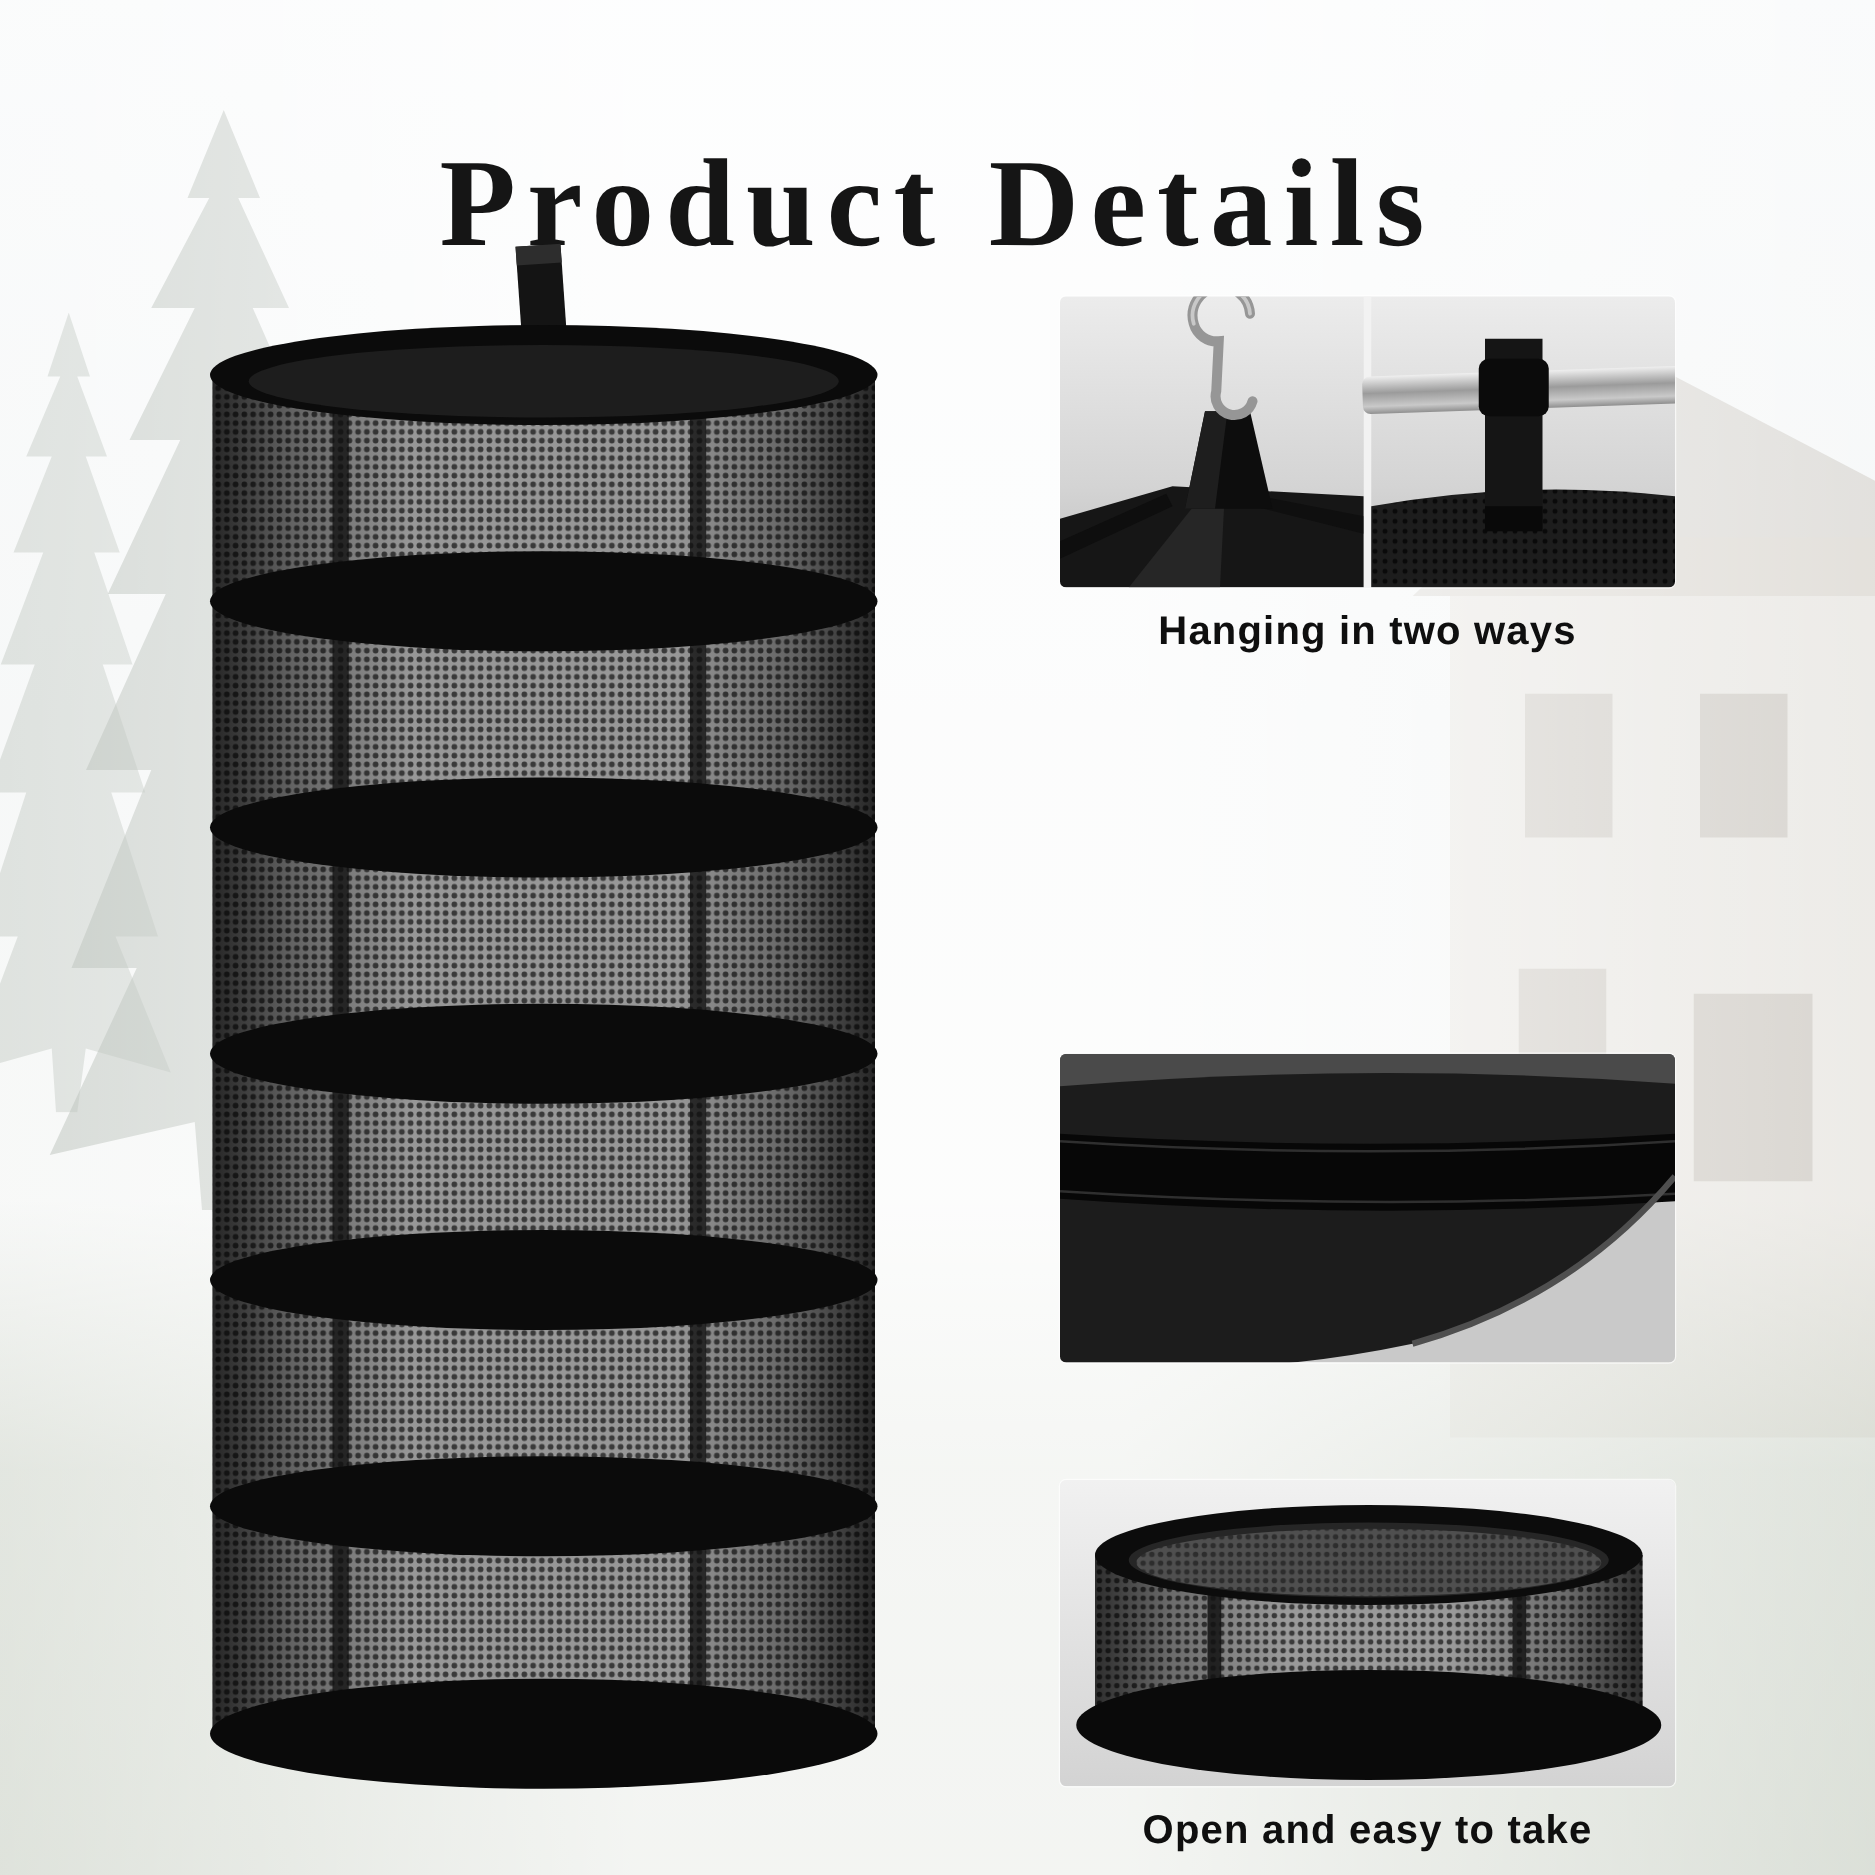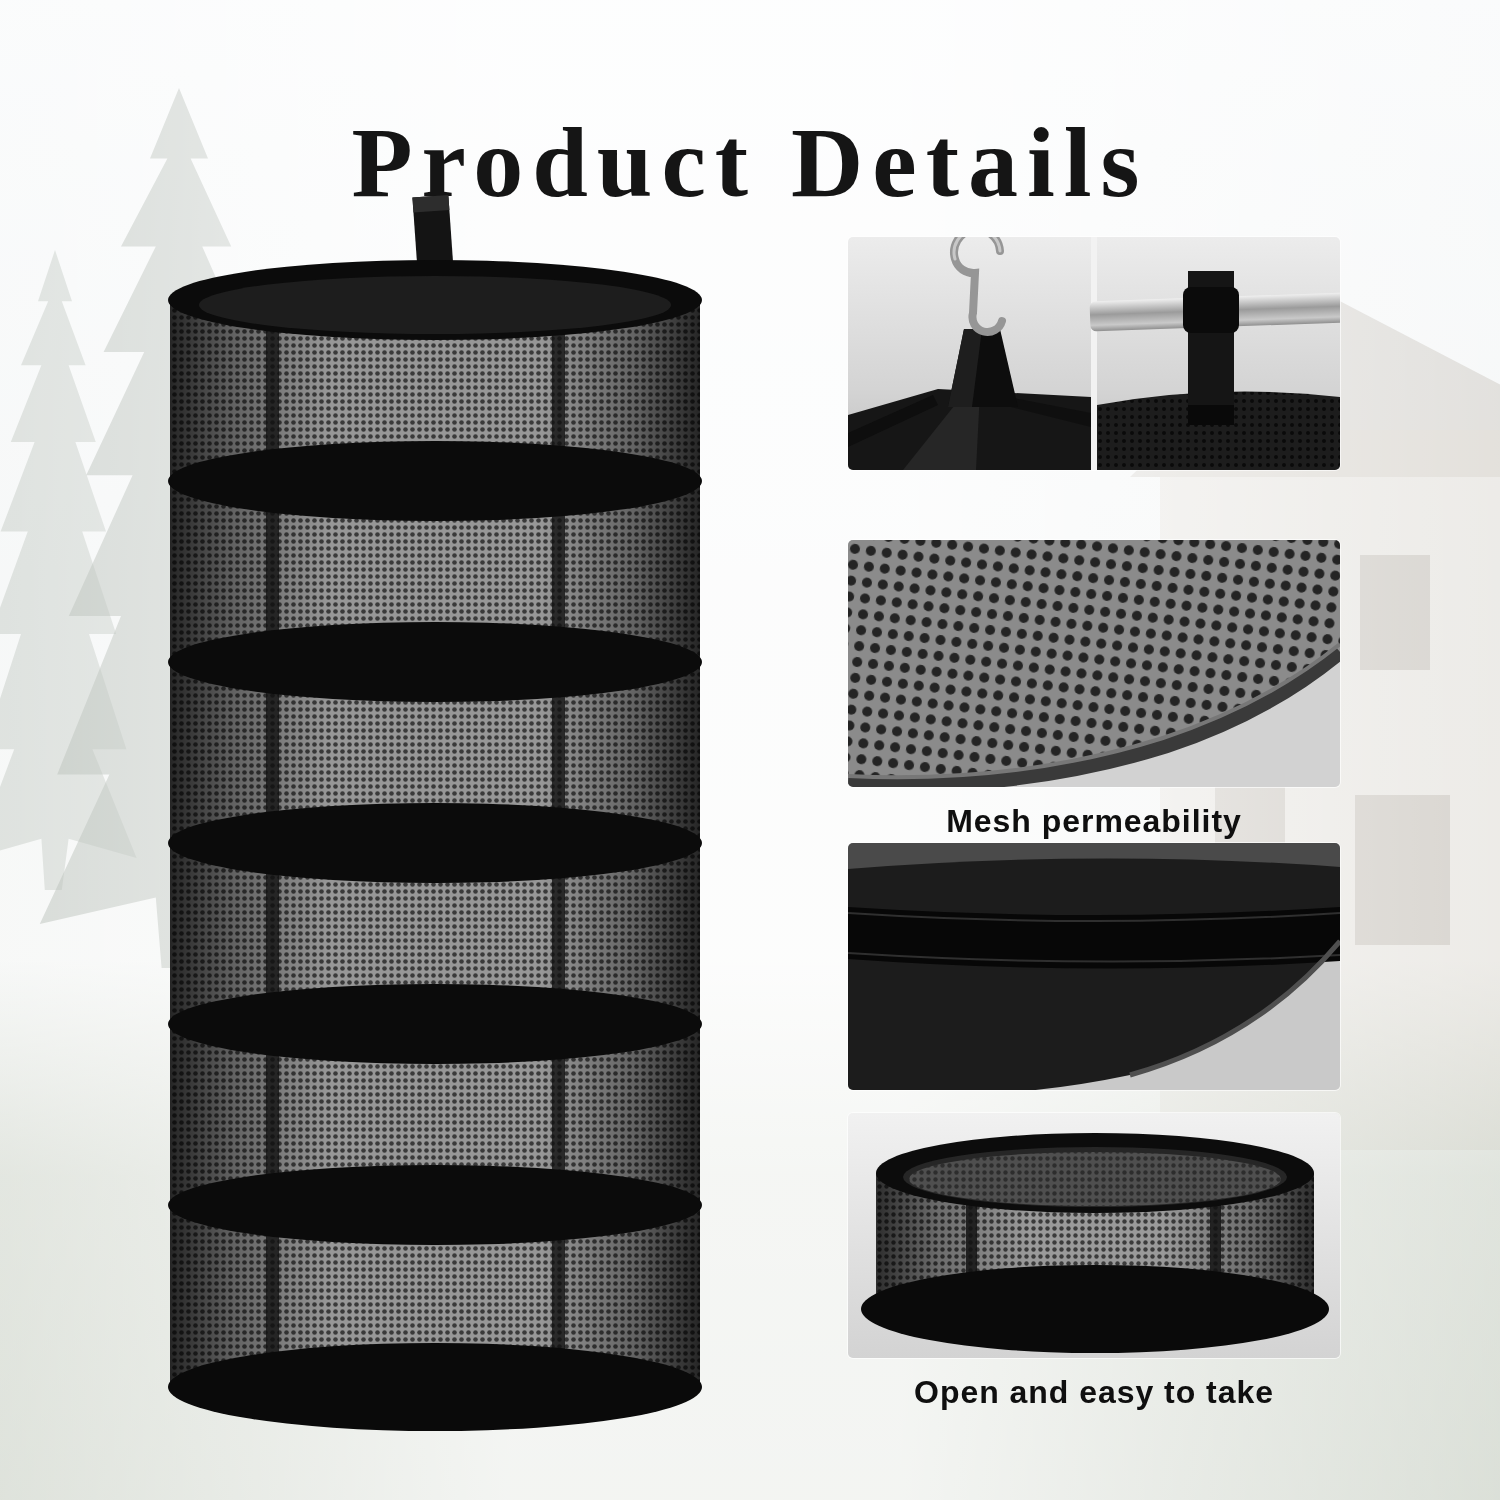--- a/index.html
+++ b/index.html
@@ -76,21 +76,21 @@
     line-height: 0;
   }
   .detail-photo svg { display: block; width: 100%; height: auto; }
   .detail-caption {
     text-align: center; font-weight: 700; font-size: 32px;
     letter-spacing: 0.03em; color: #0f0f0f; margin-top: 16px;
   }
   .card-1 { top: 237px; }
   .card-2 { top: 540px; }
   .card-3 { top: 843px; }
-  .card-4 { top: 1113px; }
+  .card-4 { top: 1184px; }
 </style>
 </head>
 <body>
 
 <div class="canvas">
 
   <div class="backdrop">
     <div class="bd-sky"></div>
     <div class="bd-pine"></div>
     <div class="bd-pine small"></div>
@@ -186,39 +186,23 @@
           <path d="M249 168 Q370 146 492 160 L492 233 L249 233 Z" fill="url(#s1mesh)"></path>
           <g transform="rotate(-2 370 76)">
             <rect x="242" y="60" width="256" height="30" rx="6" fill="url(#s1pole)"></rect>
           </g>
           <rect x="340" y="34" width="46" height="152" fill="#151515"></rect>
           <rect x="335" y="50" width="56" height="46" rx="8" fill="#0b0b0b"></rect>
           <rect x="340" y="168" width="46" height="20" fill="#090909"></rect>
         </g>
       </svg>
     </div>
+    <figcaption class="detail-caption">Hanging in two ways</figcaption>
   </figure>
 
-  <figure class="detail-card card-2">
-    <div class="detail-photo">
-      <svg viewBox="0 0 492 247" xmlns="http://www.w3.org/2000/svg">
-        <defs>
-          <pattern id="s2mesh" width="16" height="16" patternUnits="userSpaceOnUse" patternTransform="rotate(7)">
-            <rect width="16" height="16" fill="#8b8b8b"></rect>
-            <circle cx="8" cy="8" r="5" fill="#242424"></circle>
-          </pattern>
-        </defs>
-        <rect width="492" height="247" fill="#d2d2d2"></rect>
-        <path d="M0 0 H492 V112 Q420 172 318 206 Q170 252 0 244 Z" fill="url(#s2mesh)"></path>
-        <path d="M492 112 Q420 172 318 206 Q170 252 0 244" fill="none" stroke="#3a3a3a" stroke-width="15"></path>
-        <path d="M492 104 Q418 164 315 198 Q170 244 0 236" fill="none" stroke="#777777" stroke-width="4"></path>
-      </svg>
-    </div>
-    <figcaption class="detail-caption">Mesh permeability</figcaption>
-  </figure>
 
   <figure class="detail-card card-3">
     <div class="detail-photo">
       <svg viewBox="0 0 492 247" xmlns="http://www.w3.org/2000/svg">
         <rect width="492" height="247" fill="#c9c9c9"></rect>
         <rect width="492" height="90" fill="#4a4a4a"></rect>
         <path d="M0 26 Q250 6 492 24 L492 98 Q410 196 282 232 Q140 262 0 247 Z" fill="#1c1c1c"></path>
         <path d="M0 64 Q250 80 492 64 L492 118 Q250 134 0 116 Z" fill="#070707"></path>
         <path d="M0 70 Q250 86 492 70" stroke="#2f2f2f" stroke-width="2" fill="none"></path>
         <path d="M0 110 Q250 126 492 112" stroke="#2f2f2f" stroke-width="2" fill="none"></path>

